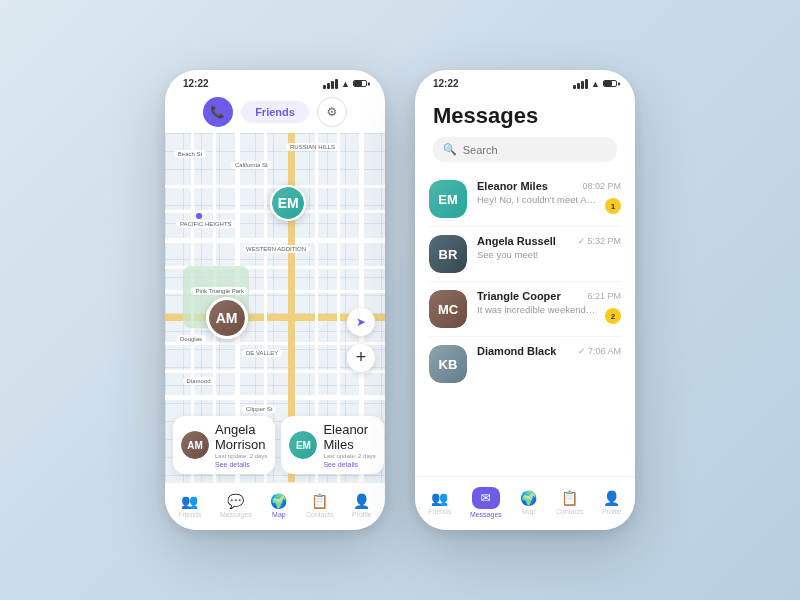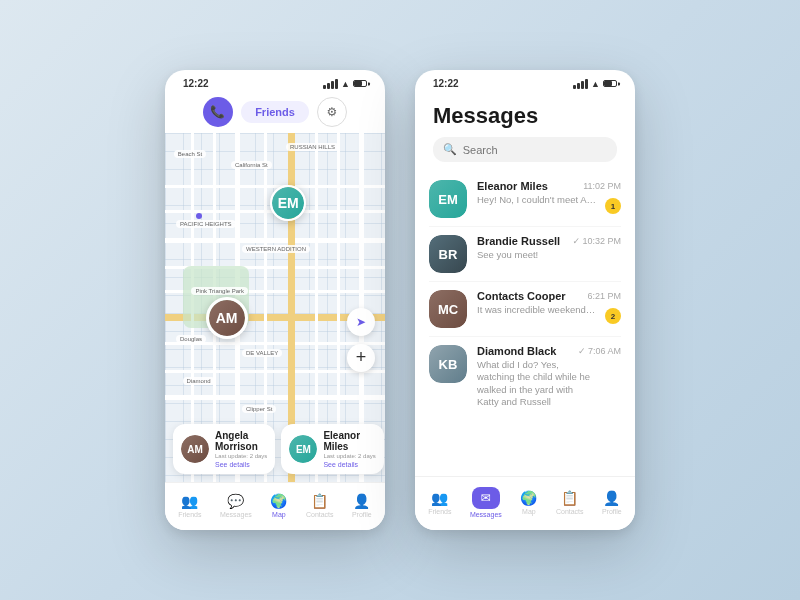--- a/index.html
+++ b/index.html
@@ -13,21 +13,21 @@
       gap: 30px;
       font-family: -apple-system, BlinkMacSystemFont, 'Segoe UI', sans-serif;
       overflow: hidden;
     }
 
     
     .phone {
       width: 220px;
       height: 460px;
       background: #fff;
-      border-radius: 20px;
+      border-radius: 32px;
       box-shadow: 0 20px 60px rgba(0,0,0,0.18), 0 4px 12px rgba(0,0,0,0.1);
       overflow: hidden;
       position: relative;
       display: flex;
       flex-direction: column;
     }
 
     
     .status-bar {
       display: flex;
@@ -188,21 +188,21 @@
       overflow: hidden;
       flex-shrink: 0;
     }
     .map-card-avatar .avatar-img {
       width: 100%; height: 100%;
       border-radius: 50%;
       display: flex; align-items: center; justify-content: center;
       font-size: 10px; font-weight: 700; color: #fff;
     }
     .map-card-info { flex: 1; min-width: 0; }
-    .map-card-name { font-size: 10px; font-weight: 700; color: #222; }
+    .map-card-name { font-size: 13px; font-weight: 400; color: #222; }
     .map-card-update { font-size: 6px; color: #999; margin-top: 1px; white-space: nowrap; overflow: hidden; text-overflow: ellipsis; }
     .map-card-link { font-size: 7px; color: #6c5ce7; margin-top: 2px; cursor: pointer; }
 
     
     .bottom-nav {
       display: flex;
       justify-content: space-around;
       align-items: center;
       padding: 8px 4px 10px;
       border-top: 1px solid #f0f0f0;
@@ -505,67 +505,66 @@
 
     <div class="messages-list">
 
       <div class="message-item">
         <div class="msg-avatar">
           <div class="av av-teal">EM</div>
         </div>
         <div class="msg-body">
           <div class="msg-top">
             <span class="msg-name">Eleanor Miles</span>
-            <span class="msg-time">11:02 PM</span>
+            <span class="msg-time">08:02 PM</span>
           </div>
           <div class="msg-preview">Hey! No, I couldn't meet Alex today🙃 Maybe later?</div>
         </div>
         <div class="msg-badge badge-yellow">1</div>
       </div>
       <div class="msg-divider"></div>
 
       <div class="message-item">
         <div class="msg-avatar">
           <div class="av av-dark">BR</div>
         </div>
         <div class="msg-body">
           <div class="msg-top">
-            <span class="msg-name">Brandie Russell</span>
-            <span class="msg-time">✓ 10:32 PM</span>
+            <span class="msg-name">Angela Russell</span>
+            <span class="msg-time">✓ 5:32 PM</span>
           </div>
           <div class="msg-preview">See you meet!</div>
         </div>
       </div>
       <div class="msg-divider"></div>
 
       <div class="message-item">
         <div class="msg-avatar">
           <div class="av av-brown">MC</div>
         </div>
         <div class="msg-body">
           <div class="msg-top">
-            <span class="msg-name">Contacts Cooper</span>
+            <span class="msg-name">Triangle Cooper</span>
             <span class="msg-time">6:21 PM</span>
           </div>
           <div class="msg-preview">It was incredible weekend, yep!</div>
         </div>
         <div class="msg-badge badge-yellow">2</div>
       </div>
       <div class="msg-divider"></div>
 
       <div class="message-item">
         <div class="msg-avatar">
           <div class="av av-gray">KB</div>
         </div>
         <div class="msg-body">
           <div class="msg-top">
             <span class="msg-name">Diamond Black</span>
             <span class="msg-time">✓ 7:06 AM</span>
           </div>
-          <div class="msg-preview" style="white-space:normal;">What did I do? Yes, watching the child while he walked in the yard with Katty and Russell</div>
         </div>
       </div>
 
     </div>
   </div>
 
   <div class="bottom-nav">
     <div class="nav-item">
       <span class="nav-icon">👥</span>
       <span class="nav-label">Friends</span>

